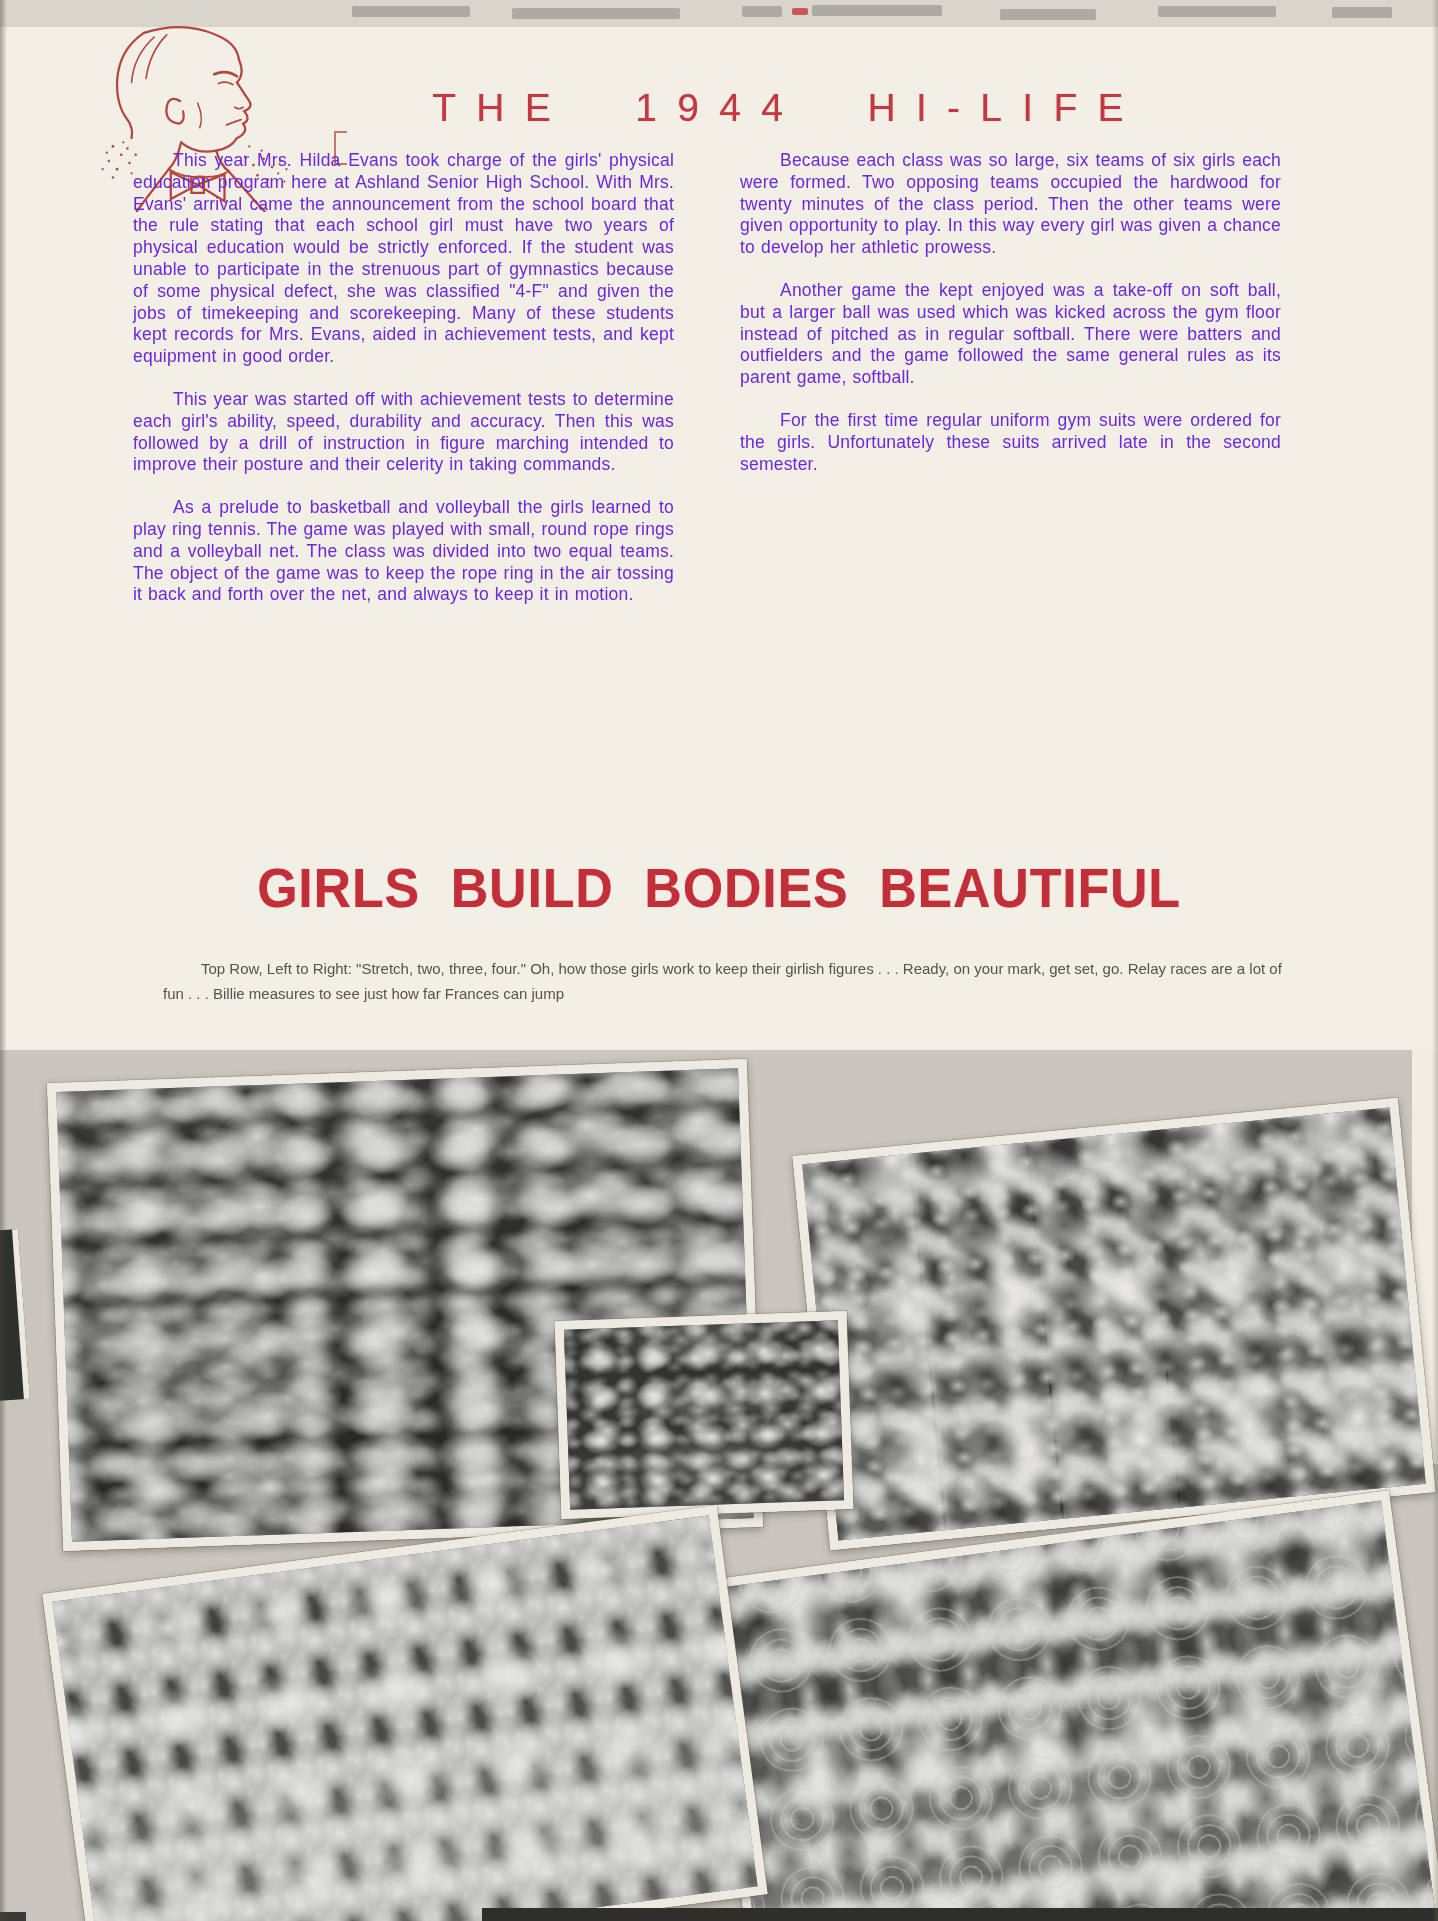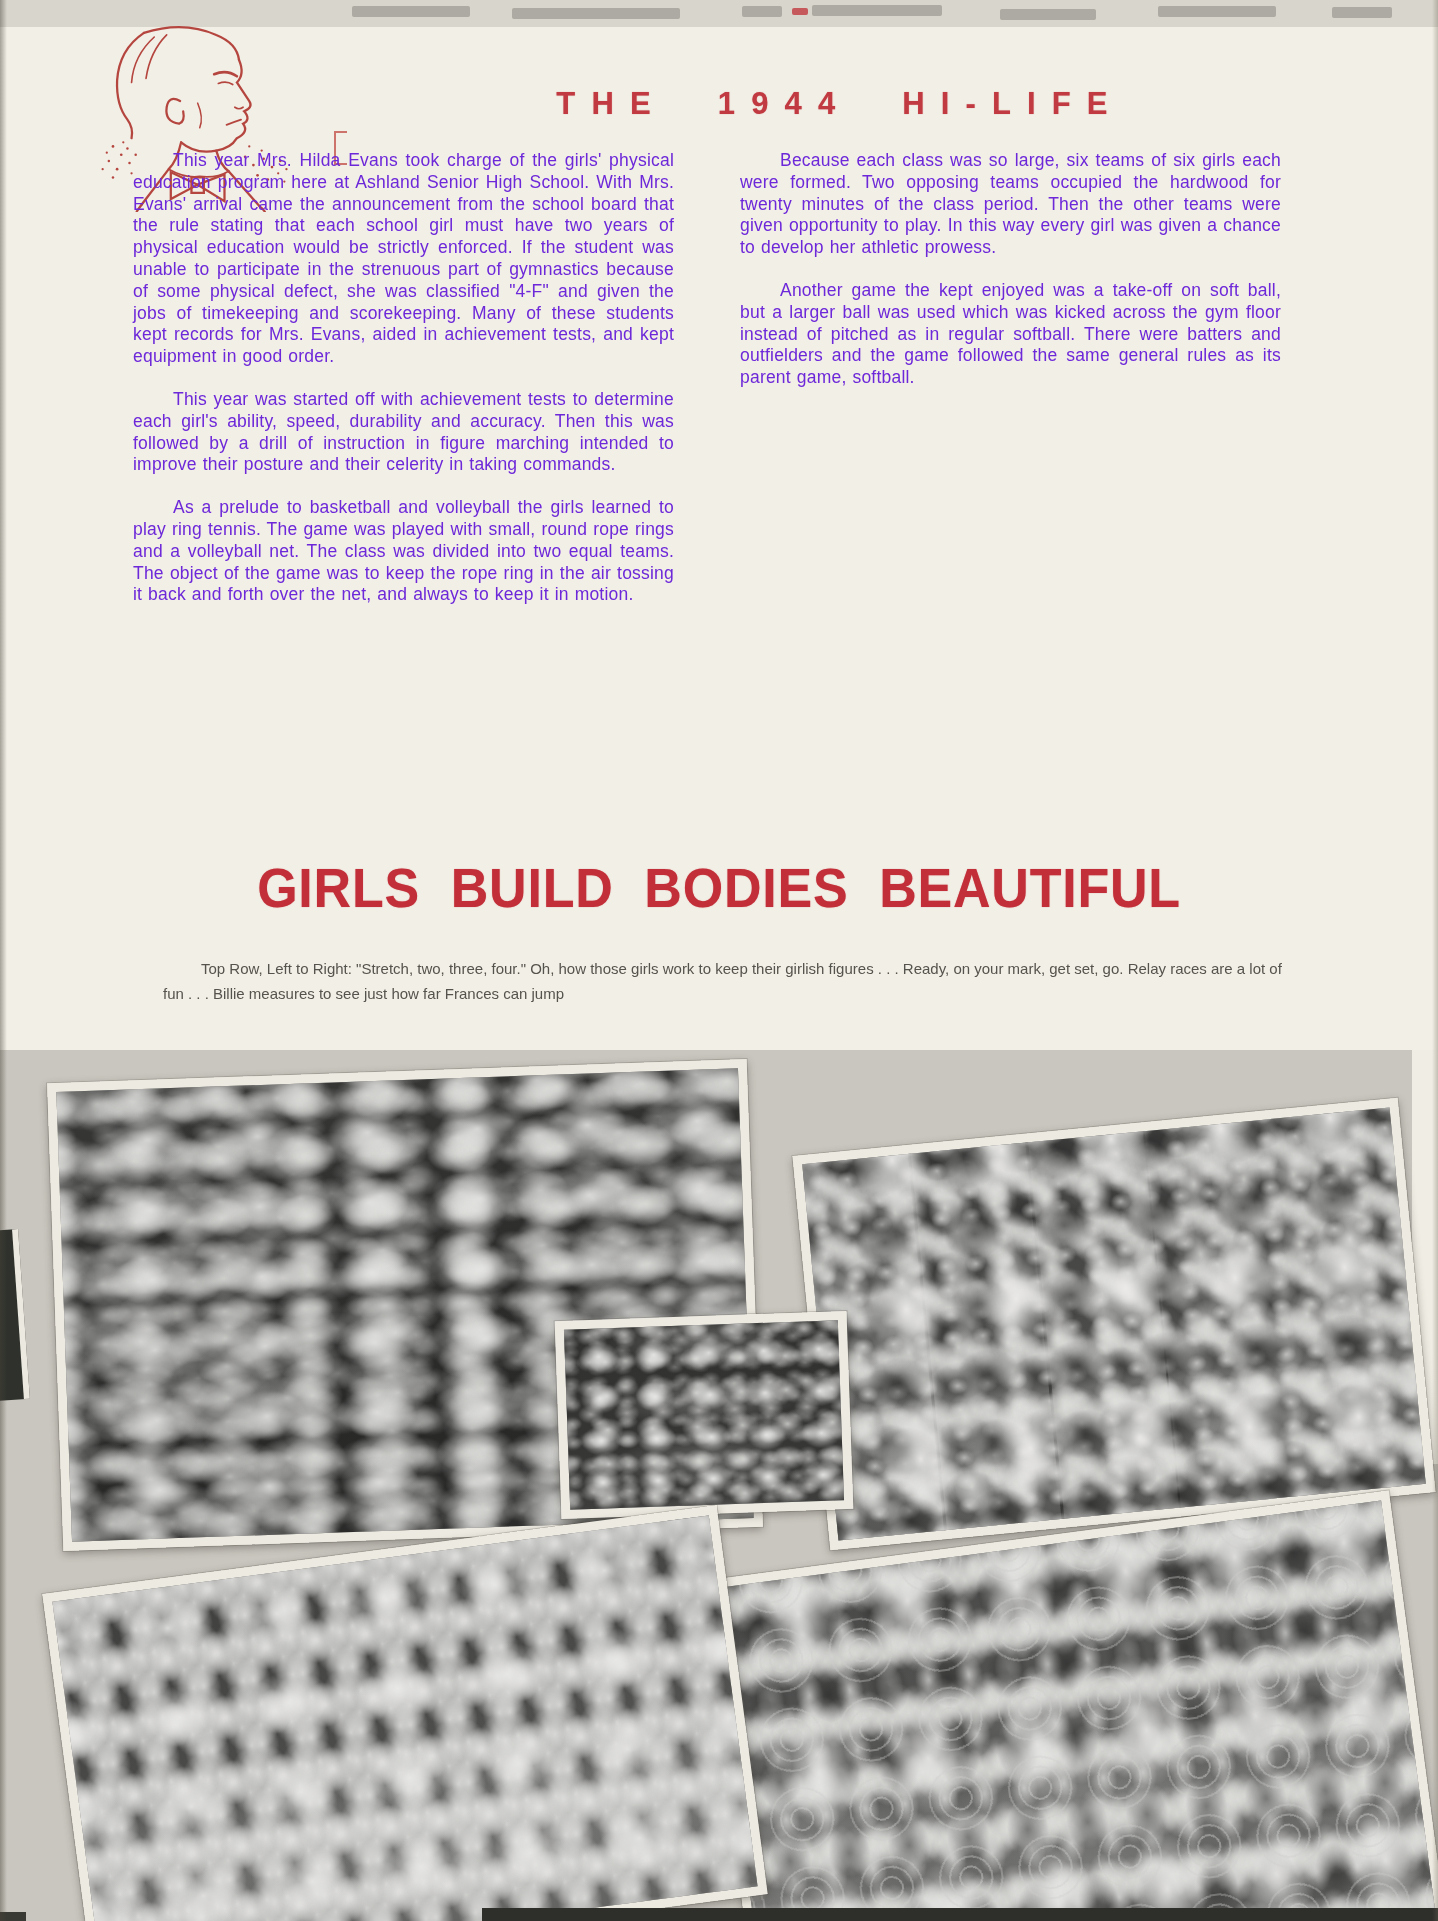--- a/index.html
+++ b/index.html
@@ -22,22 +22,22 @@
   .smudge.s7{left:1332px;width:60px;top:7px;}
   .smudge.red{left:792px;width:16px;height:7px;top:8px;background:#c23a40;opacity:.8;}
 
   
   .portrait{position:absolute;left:82px;top:20px;width:222px;height:192px;}
   .portrait svg{width:100%;height:100%;}
 
   .reg-mark{position:absolute;left:334px;top:131px;width:11px;height:30px;
         border-left:2px solid #c24a42;border-top:2px solid #c24a42;border-bottom:2px solid #c24a42;opacity:.75;}
 
-  .masthead-title{position:absolute;left:840px;top:86px;transform:translateX(-50%);
-        white-space:nowrap;font-size:31px;font-weight:bold;color:#c13a41;
+  .masthead-title{position:absolute;left:788px;top:86px;transform:translateX(-50%);
+        white-space:nowrap;font-size:39px;font-weight:normal;color:#c13a41;
         letter-spacing:.52em;word-spacing:.85em;text-shadow:0 0 1px rgba(193,58,65,.55);}
 
   
   .article{position:absolute;left:133px;top:150px;width:1148px;display:flex;gap:66px;}
   .article .col{width:541px;}
   .article p{margin:0 0 21px 0;text-indent:40px;text-align:justify;
         font-size:17.5px;line-height:21.8px;color:#6d28d9;
         letter-spacing:.012em;word-spacing:.05em;}
 
   .section-heading{position:absolute;left:0;top:858px;width:1438px;text-align:center;
@@ -210,20 +210,21 @@
 
   <div class="article">
     <div class="col">
       <p>This year Mrs. Hilda Evans took charge of the girls' physical education program here at Ashland Senior High School. With Mrs. Evans' arrival came the announcement from the school board that the rule stating that each school girl must have two years of physical education would be strictly enforced. If the student was unable to participate in the strenuous part of gymnastics because of some physical defect, she was classified "4-F" and given the jobs of timekeeping and scorekeeping. Many of these students kept records for Mrs. Evans, aided in achievement tests, and kept equipment in good order.</p>
       <p>This year was started off with achievement tests to determine each girl's ability, speed, durability and accuracy. Then this was followed by a drill of instruction in figure marching intended to improve their posture and their celerity in taking commands.</p>
       <p>As a prelude to basketball and volleyball the girls learned to play ring tennis. The game was played with small, round rope rings and a volleyball net. The class was divided into two equal teams. The object of the game was to keep the rope ring in the air tossing it back and forth over the net, and always to keep it in motion.</p>
     </div>
     <div class="col">
       <p>Because each class was so large, six teams of six girls each were formed. Two opposing teams occupied the hardwood for twenty minutes of the class period. Then the other teams were given opportunity to play. In this way every girl was given a chance to develop her athletic prowess.</p>
       <p>Another game the kept enjoyed was a take-off on soft ball, but a larger ball was used which was kicked across the gym floor instead of pitched as in regular softball. There were batters and outfielders and the game followed the same general rules as its parent game, softball.</p>
+      <p>For the first time regular uniform gym suits were ordered for the girls. Unfortunately these suits arrived late in the second semester.</p>
     </div>
   </div>
 
   <div class="section-heading">GIRLS BUILD BODIES BEAUTIFUL</div>
 
   <div class="caption">
     <p>Top Row, Left to Right: "Stretch, two, three, four." Oh, how those girls work to keep their girlish figures . . . Ready, on your mark, get set, go. Relay races are a lot of fun . . . Billie measures to see just how far Frances can jump</p>
   </div>
 
   <div class="collage">

